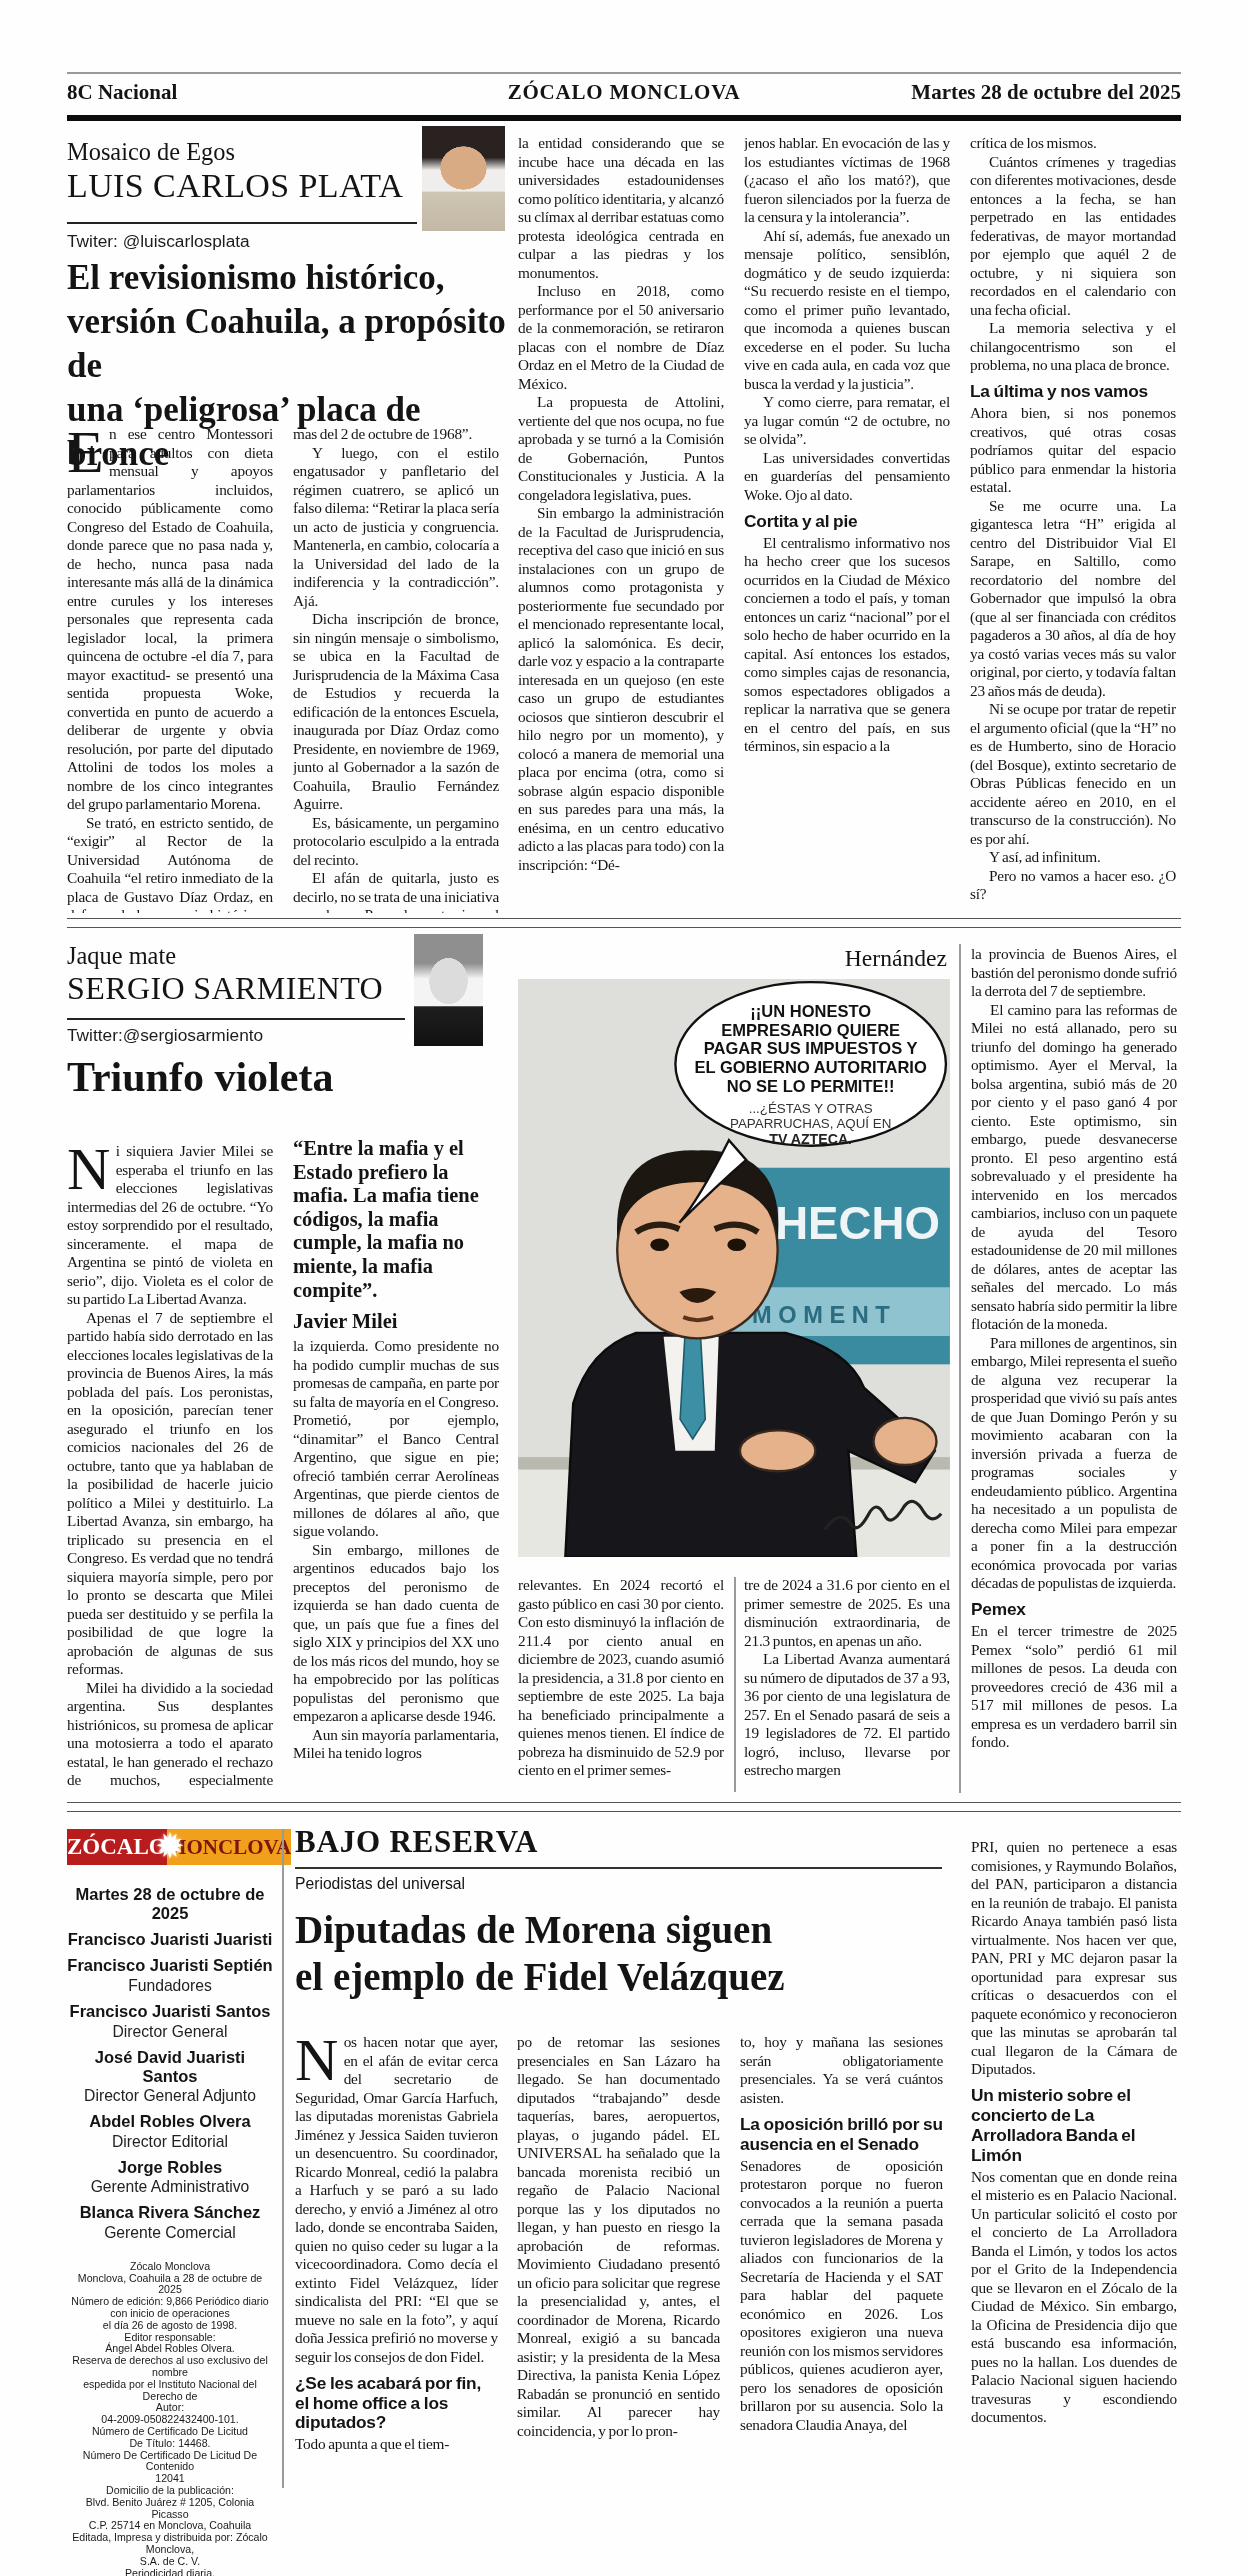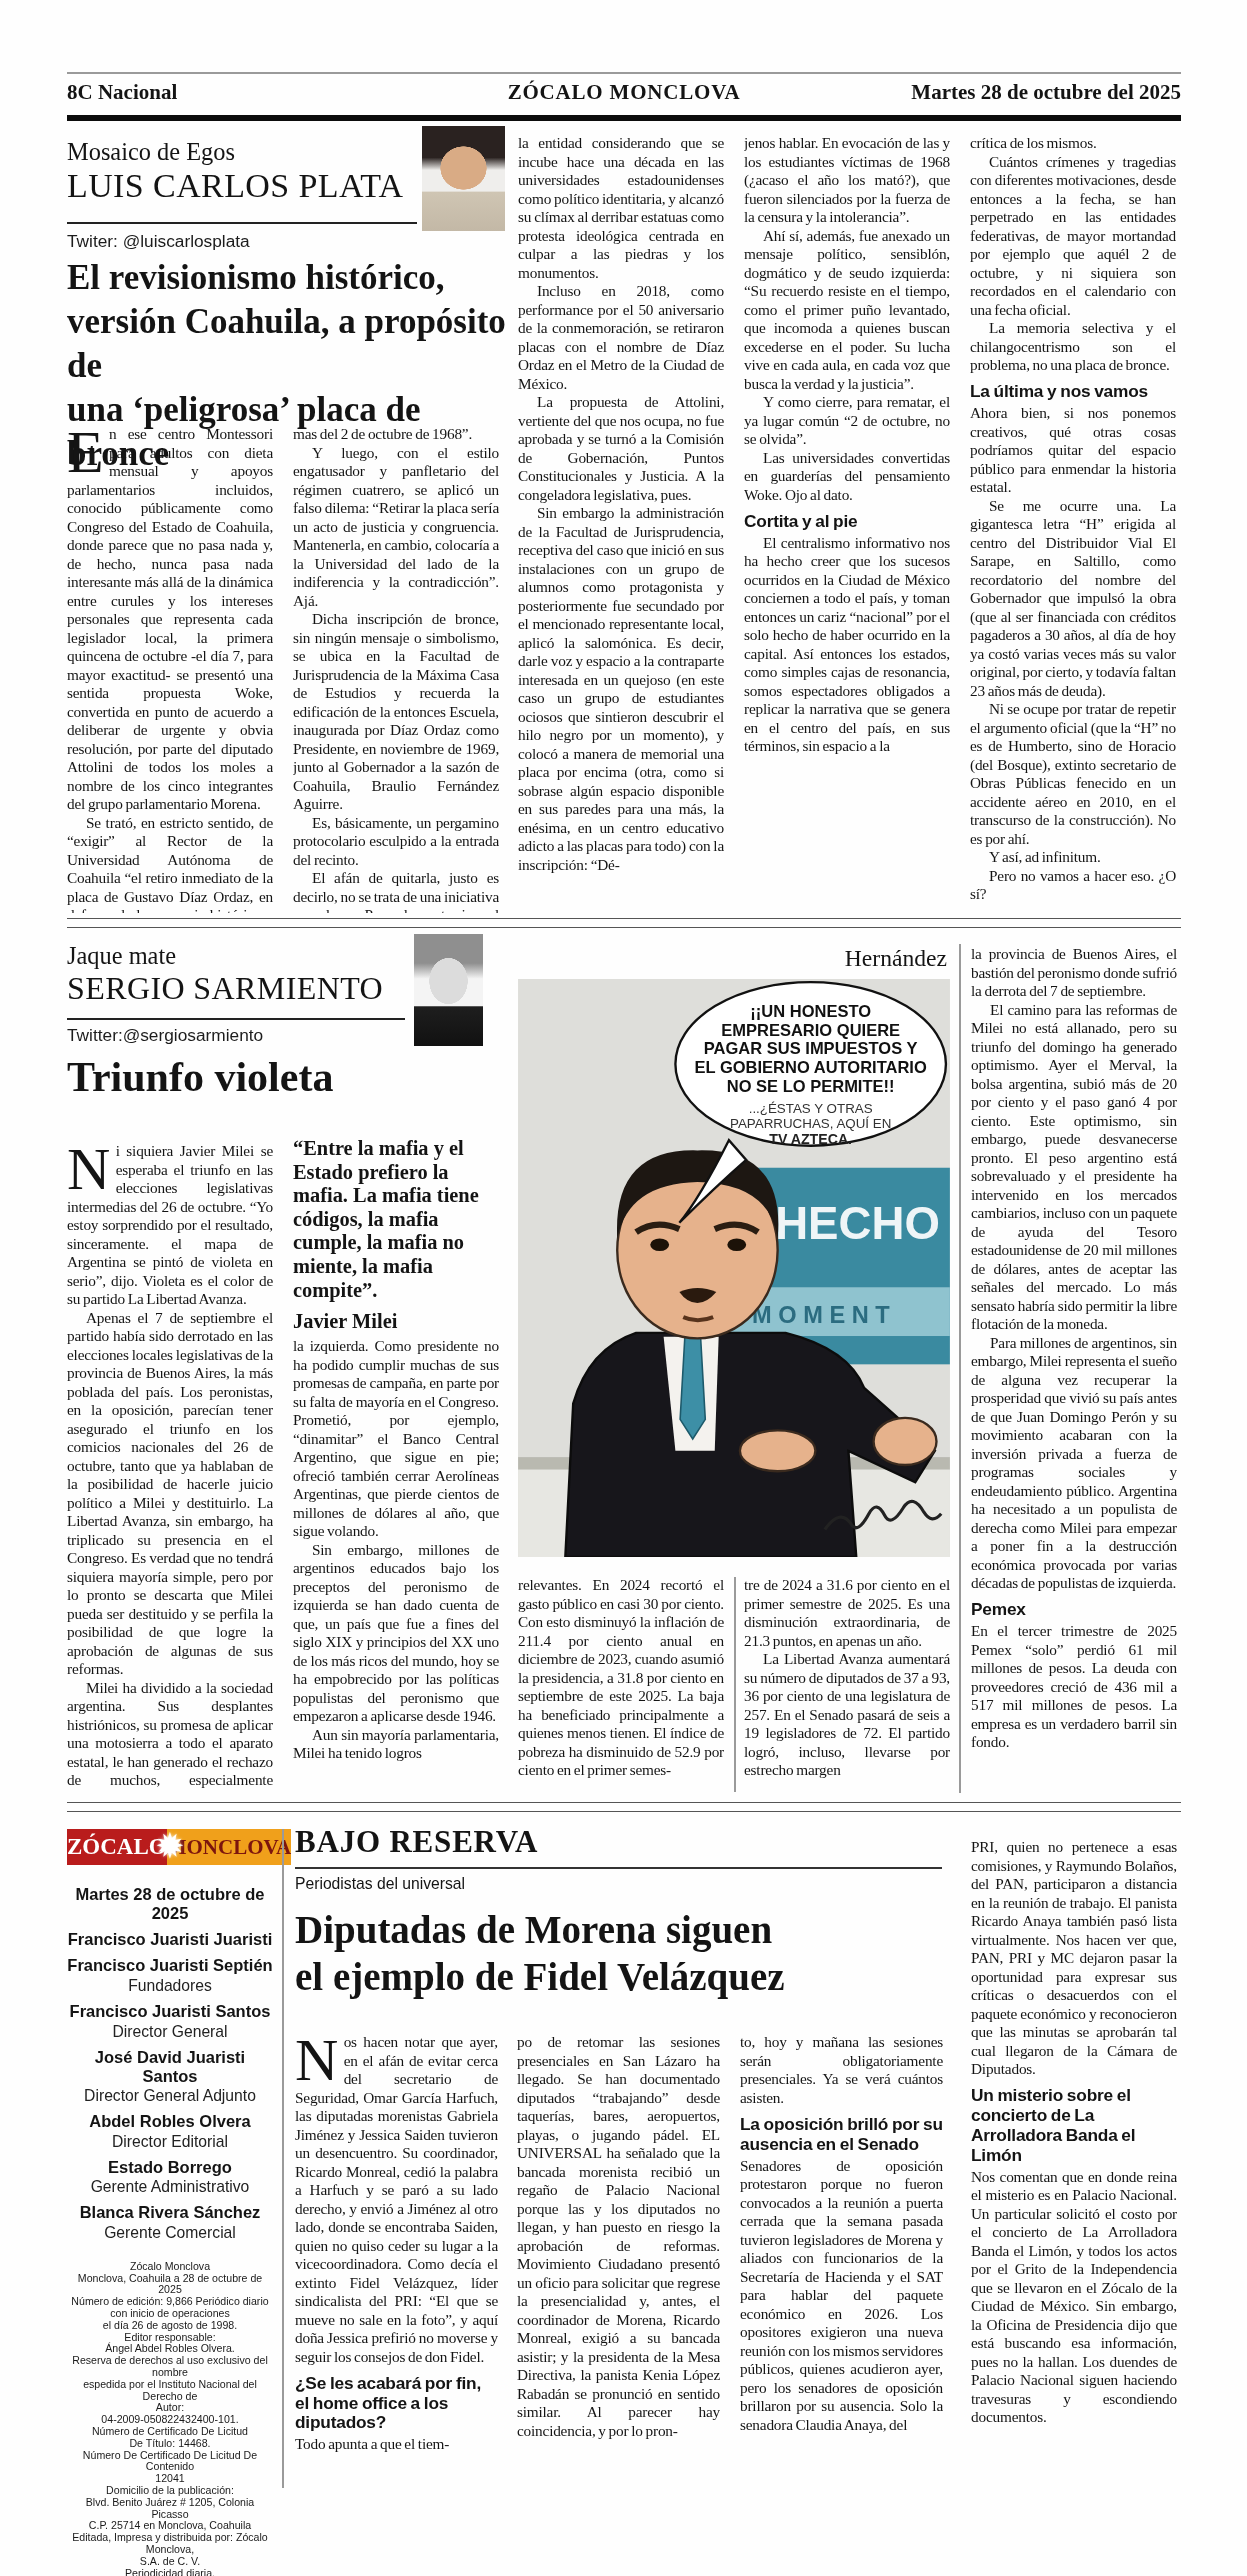--- a/index.html
+++ b/index.html
@@ -231,21 +231,21 @@
         <p class="m-d">Martes 28 de octubre de 2025</p>
         <p class="m-b">Francisco Juaristi Juaristi</p>
         <p class="m-b">Francisco Juaristi Septién</p>
         <p class="m-r">Fundadores</p>
         <p class="m-b">Francisco Juaristi Santos</p>
         <p class="m-r">Director General</p>
         <p class="m-b">José David Juaristi Santos</p>
         <p class="m-r">Director General Adjunto</p>
         <p class="m-b">Abdel Robles Olvera</p>
         <p class="m-r">Director Editorial</p>
-        <p class="m-b">Estado Borrego</p>
+        <p class="m-b">Jorge Robles</p>
         <p class="m-r">Gerente Administrativo</p>
         <p class="m-b">Blanca Rivera Sánchez</p>
         <p class="m-r">Gerente Comercial</p>
       </div>
     <div class="gap"></div>
     <div>
         <p class="m-f">Zócalo Monclova</p>
         <p class="m-f">Monclova, Coahuila a 28 de octubre de 2025</p>
         <p class="m-f">Número de edición: 9,866 Periódico diario</p>
         <p class="m-f">con inicio de operaciones</p>

